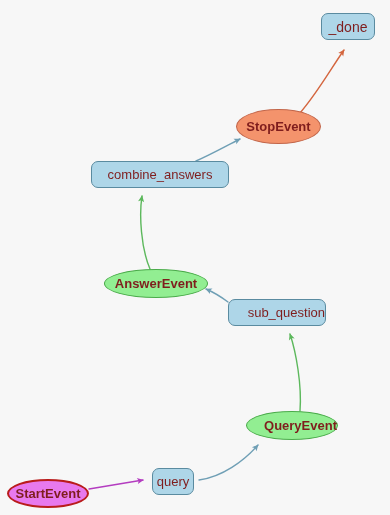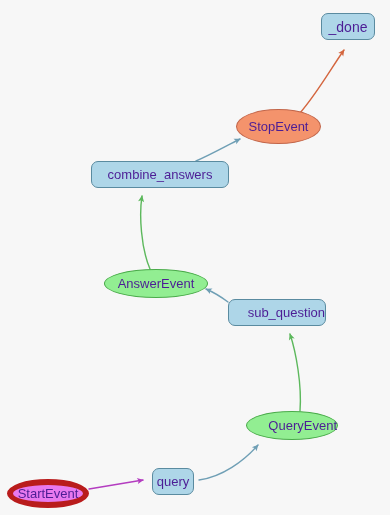--- a/index.html
+++ b/index.html
@@ -25,49 +25,50 @@
     height: 515px;
   }
   .node {
     position: absolute;
     display: flex;
     align-items: center;
     justify-content: center;
     box-sizing: border-box;
     text-align: center;
     white-space: nowrap;
-    color: #4c1d95;
+    color: #7f1d1d;
     line-height: 1;
     z-index: 2;
   }
   .node-label {
     display: block;
     pointer-events: none;
   }
   
   .node.box {
     background: #aed6e8;
     border: 1px solid #5a8ba0;
     border-radius: 7px;
   }
   
   .node.ellipse {
     border-radius: 50%;
+    font-weight: bold;
   }
   .node.ellipse.stop {
     background: #f4936c;
     border: 1px solid #c2664a;
   }
   .node.ellipse.evt {
     background: #92ee92;
     border: 1px solid #4aab4a;
   }
   .node.ellipse.start {
     background: #e879ee;
-    border: 6px solid #b91c1c;
+    border: 2px solid #b91c1c;
   }
 </style>
 </head>
 <body>
 
 <div id="canvas">
 
   <svg id="edge-layer" viewBox="0 0 390 515" width="390" height="515" xmlns="http://www.w3.org/2000/svg">
       <defs>
         <marker id="ah-0" viewBox="0 0 10 10" refX="8.5" refY="5" markerWidth="5.2" markerHeight="5.2" orient="auto-start-reverse" markerUnits="strokeWidth">

